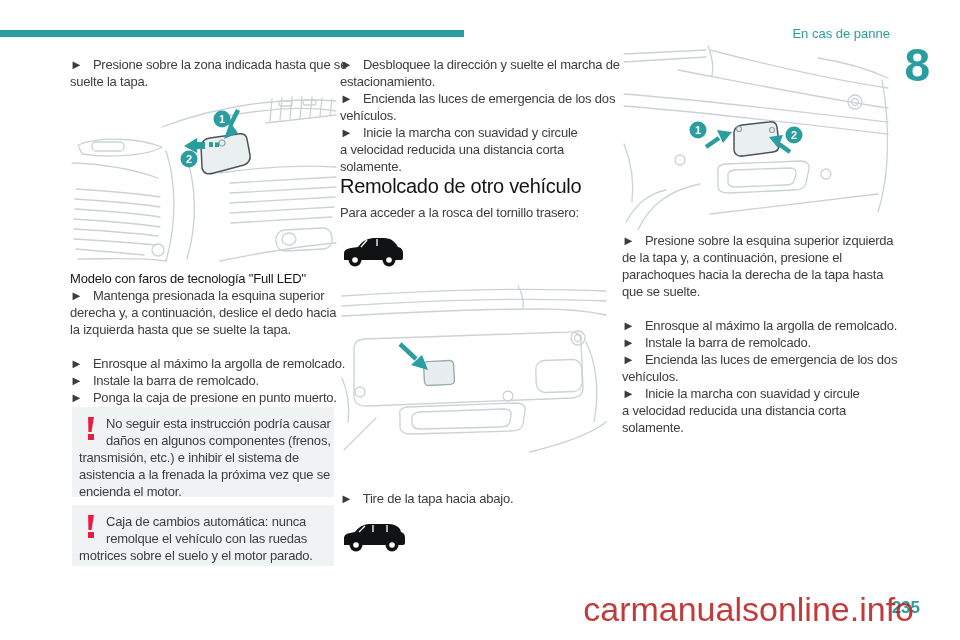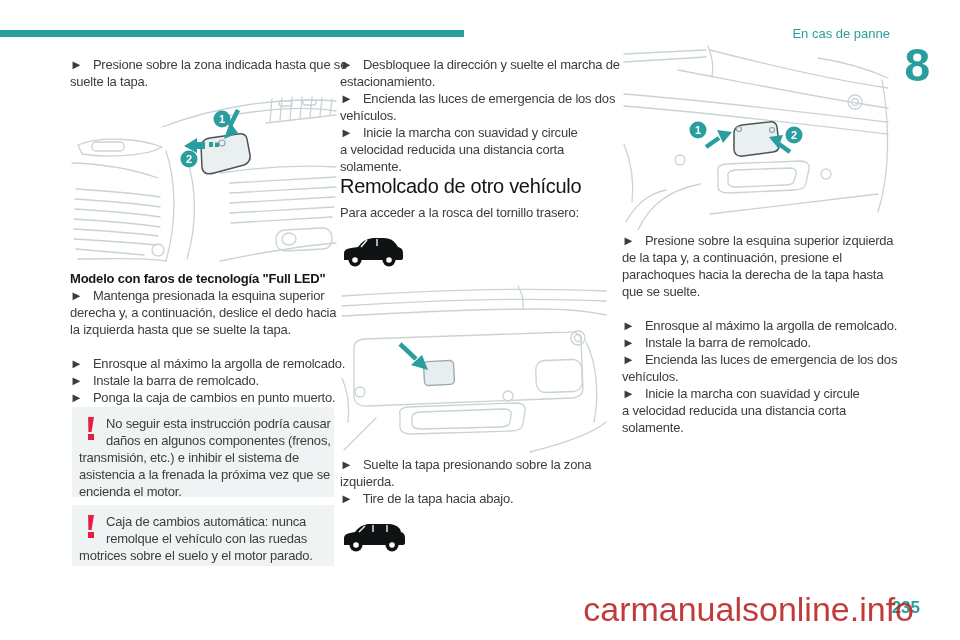--- a/index.html
+++ b/index.html
@@ -10,21 +10,21 @@
     --boxbg:#f0f3f4;
   }
   html,body{margin:0;padding:0;background:#fff;}
   .page{position:relative;width:960px;height:640px;background:#ffffff;overflow:hidden;
         font-family:"Liberation Sans","DejaVu Sans",sans-serif;color:var(--ink);}
   .bar{position:absolute;left:0;top:30px;width:464px;height:7px;background:var(--teal);}
   .chap-title{position:absolute;top:26px;right:70px;font-size:13px;color:var(--teal);}
   .chap-num{position:absolute;top:42px;right:30px;font-size:46px;font-weight:bold;line-height:1;color:var(--teal);}
   .col{position:absolute;top:0;width:268px;height:640px;}
   .blk{position:absolute;left:0;white-space:pre;font-size:13px;line-height:17px;letter-spacing:-0.2px;color:var(--ink);}
-  .sub{font-weight:bold;color:#161616;}
+  .sub{font-weight:normal;color:#161616;}
   .h1{font-size:20px;font-weight:normal;letter-spacing:-0.3px;color:#141414;white-space:pre;}
   .warn{position:absolute;left:2px;width:262px;background:var(--boxbg);}
   .warnrow{display:flex;padding:8px 4px 0 12px;}
   .wicon{flex:0 0 22px;padding-top:2px;}
   .excl-bar{width:7px;height:15px;background:var(--red);clip-path:polygon(8% 0,92% 0,72% 100%,28% 100%);margin-left:3px;transform:skewX(-4deg);}
   .excl-dot{width:6px;height:6px;background:var(--red);margin:2px 0 0 3.5px;}
   .wtext,.wrest{white-space:pre;font-size:13px;line-height:17px;letter-spacing:-0.2px;}
   .wrest{padding:0 4px 0 7px;}
   .badge{fill:var(--teal);}
   .badge-num{fill:#ffffff;font-size:11px;font-weight:bold;text-anchor:middle;
@@ -104,21 +104,21 @@
       <circle class="badge" cx="119" cy="66" r="8.5"></circle>
       <text class="badge-num" x="119" y="70">2</text>
     </svg>
 
     <div class="blk sub" style="top:270px">Modelo con faros de tecnología "Full LED"</div>
     <div class="blk" style="top:287px">►   Mantenga presionada la esquina superior
 derecha y, a continuación, deslice el dedo hacia
 la izquierda hasta que se suelte la tapa.</div>
     <div class="blk" style="top:355px">►   Enrosque al máximo la argolla de remolcado.</div>
     <div class="blk" style="top:372px">►   Instale la barra de remolcado.</div>
-    <div class="blk" style="top:389px">►   Ponga la caja de cambios en punto muerto.</div>
+    <div class="blk" style="top:389px">►   Ponga la caja de presione en punto muerto.</div>
 
     <div class="warn" style="top:407px;height:90px">
       <div class="warnrow">
         <div class="wicon">
           <div class="excl-bar"></div>
             <div class="excl-dot"></div>
         </div>
         <div class="wtext">No seguir esta instrucción podría causar
 daños en algunos componentes (frenos,</div>
       </div>
@@ -178,22 +178,20 @@
         <circle cx="168" cy="114" r="5"></circle>
         <path d="M4,168 L36,136"></path>
         <path d="M190,170 C230,160 254,150 266,140"></path>
         <path d="M246,60 C256,80 260,110 254,140"></path>
       </g>
       <rect class="tab" x="84" y="79" width="30" height="24" rx="4" transform="rotate(-3 99 91)"></rect>
       <path class="teal-stroke" d="M60,62 L76,77"></path>
       <polygon class="teal-fill" points="88,88 82,73 71,83"></polygon>
     </svg>
 
-    <div class="blk" style="top:456px">►   Suelte la tapa presionando sobre la zona
-izquierda.</div>
     <div class="blk" style="top:490px">►   Tire de la tapa hacia abajo.</div>
 
     <svg class="blk" style="top:514px" width="70" height="42" viewBox="0 0 70 42">
       <path class="carbody" d="M4,31 L4,24 Q4,20 10,19 L15,18 Q20,11 28,10 L48,10 Q56,10 60,15 L61,18 Q65,19 65,24 L65,29 Q65,31 62,31 Z"></path>
       <path class="carwin" d="M19,18 L25,12"></path>
         <path class="carwin" d="M33,11 L33,18"></path>
         <path class="carwin" d="M47,11 L47,18"></path>
       <circle class="carbody" cx="16" cy="31" r="6.5"></circle>
         <circle cx="16" cy="31" r="2.8" fill="#fff"></circle>
       <circle class="carbody" cx="52" cy="31" r="6.5"></circle>

